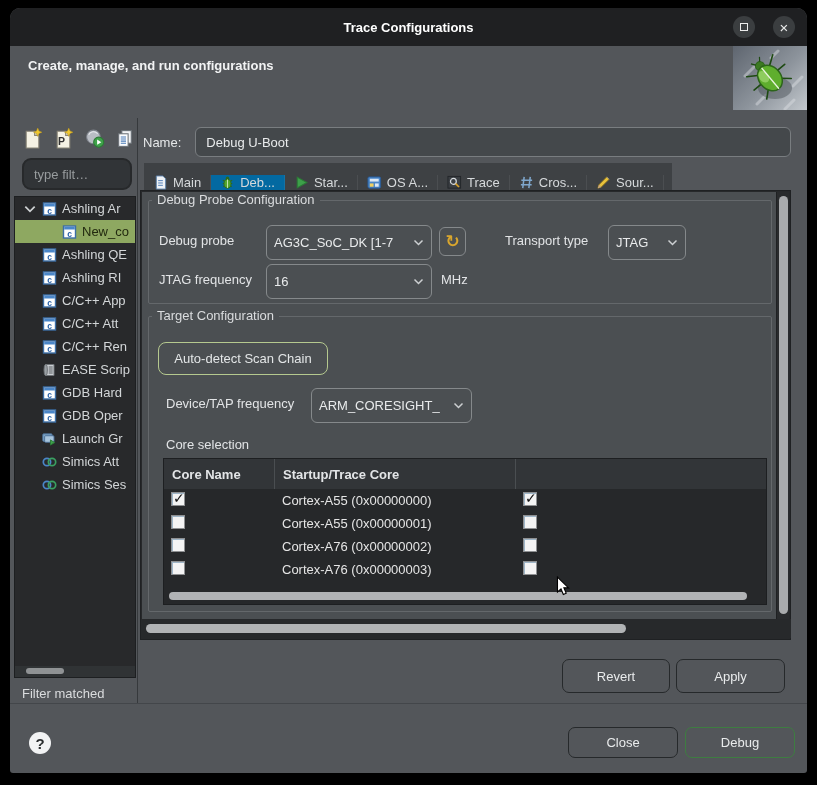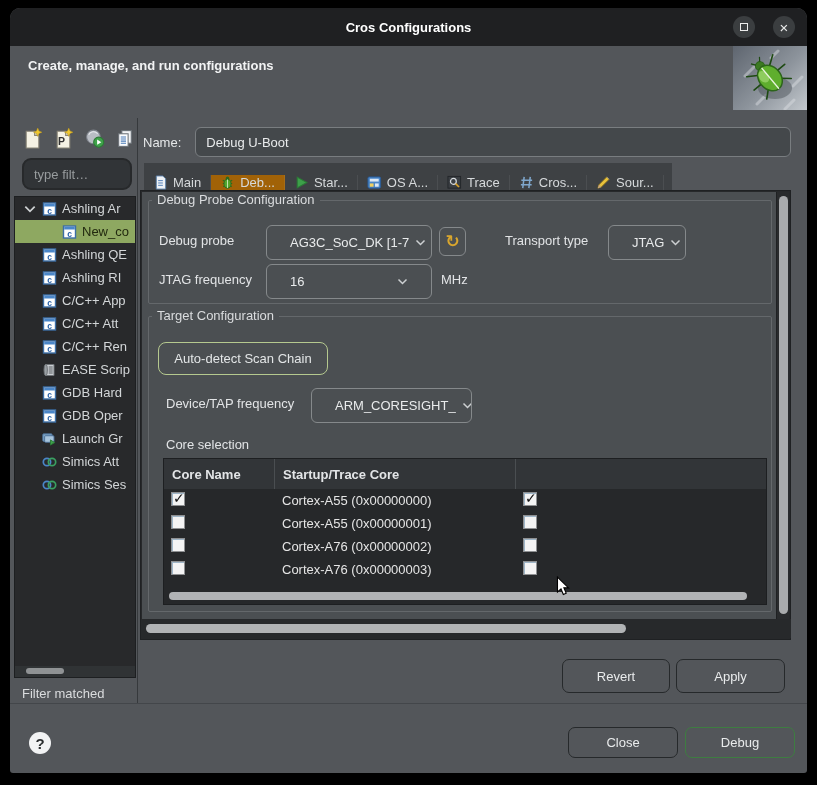--- a/index.html
+++ b/index.html
@@ -51,42 +51,42 @@
   
   .main-panel{position:absolute;left:130px;top:110px;width:661px;bottom:0;}
   .name-row{position:absolute;left:3px;top:8px;right:10px;height:32px;display:flex;align-items:center;}
   .name-label{color:#e6e8e9;font-size:13px;margin-right:14px;}
   .name-input{flex:1;height:30px;background:#44484b;border:1px solid #797d80;border-radius:6px;
     color:#e9ebec;font-size:13px;padding:0 10px;outline:none;}
   .tabstrip{position:absolute;left:4px;top:45px;width:528px;height:27px;background:#3e4144;
     display:flex;overflow:hidden;align-items:flex-end;}
   .tab{display:flex;align-items:center;gap:5px;padding:0 9px;font-size:13px;color:#d6d9db;
     border-right:1px solid rgba(255,255,255,.07);white-space:nowrap;flex:0 0 auto;}
-  .tab.selected{background:#a16207;}
+  .tab.selected{background:#0369a1;}
   .tab .tico{width:15px;height:15px;flex:0 0 auto;}
   .tab .tico svg{width:100%;height:100%;display:block;}
 
   .content-frame{position:absolute;left:0;top:72px;width:651px;height:450px;background:#27292b;
     border:1px solid #1f2123;}
   .content-area{position:absolute;left:1px;top:1px;width:635px;height:428px;background:var(--content-bg,#4b4f52);overflow:hidden;}
   .vscroll{position:absolute;right:1px;top:1px;width:13px;height:428px;background:#292b2d;border-left:1px solid #1f2123;}
   .vscroll .thumb{position:absolute;left:2px;top:4px;width:9px;height:418px;border-radius:5px;background:#a9abad;}
   .outer-hscroll{position:absolute;left:1px;bottom:1px;height:19px;width:649px;background:#27292b;}
   .outer-hscroll .thumb{position:absolute;left:4px;top:5px;width:480px;height:9px;border-radius:5px;background:#b1b3b5;}
 
   .group{position:absolute;border:1px solid #64686b;border-radius:2px;}
   .group .legend{position:absolute;top:-9px;left:3px;background:var(--content-bg,#4b4f52);
     padding:0 5px;font-size:13px;color:#dadcde;white-space:nowrap;}
   .g-probe{left:6px;top:8px;width:624px;height:104px;}
   .g-target{left:6px;top:124px;width:624px;height:296px;}
 
   .flabel{position:absolute;color:#e2e4e6;font-size:13px;}
   .combo{position:absolute;height:35px;background:var(--content-bg,#4b4f52);border:1px solid #85898b;
     border-radius:6px;display:flex;align-items:center;justify-content:space-between;
-    padding:0 23px;color:#e9ebec;font-size:13px;white-space:nowrap;overflow:hidden;}
+    padding:0 7px;color:#e9ebec;font-size:13px;white-space:nowrap;overflow:hidden;}
   .combo .cchev{width:11px;height:8px;margin-left:6px;flex:0 0 auto;}
   .combo .cchev svg{width:100%;height:100%;display:block;}
   .refresh-btn{position:absolute;width:27px;height:29px;border:1px solid #85898b;border-radius:6px;
     display:flex;align-items:center;justify-content:center;color:var(--refresh-gold,#d9a62e);
     font-size:17px;font-weight:bold;line-height:1;}
   .autodetect-btn{position:absolute;left:9px;top:25px;width:170px;height:33px;background:transparent;
     border:1px solid var(--autodetect-border,#b5c98f);border-radius:8px;color:#e3e6e7;font-size:13px;
     display:flex;align-items:center;justify-content:center;}
 
   
@@ -120,21 +120,21 @@
   .sash-v{position:absolute;left:127px;top:110px;height:585px;width:1px;background:#36393c;}
   .cursor{position:absolute;left:546px;top:568px;width:14px;height:21px;pointer-events:none;z-index:50;}
   .cursor svg{width:100%;height:100%;display:block;}
 </style>
 </head>
 <body>
 
 <div class="window">
 
   <div class="titlebar">
-    <span class="title">Cros Configurations</span>
+    <span class="title">Trace Configurations</span>
     <span class="tb-btn tb-max">
         <span class="max-glyph"></span>
       </span>
     <span class="tb-btn tb-close">
         <span>×</span>
       </span>
   </div>
 
   <div class="header">
     <span class="subtitle">Create, manage, and run configurations</span>

